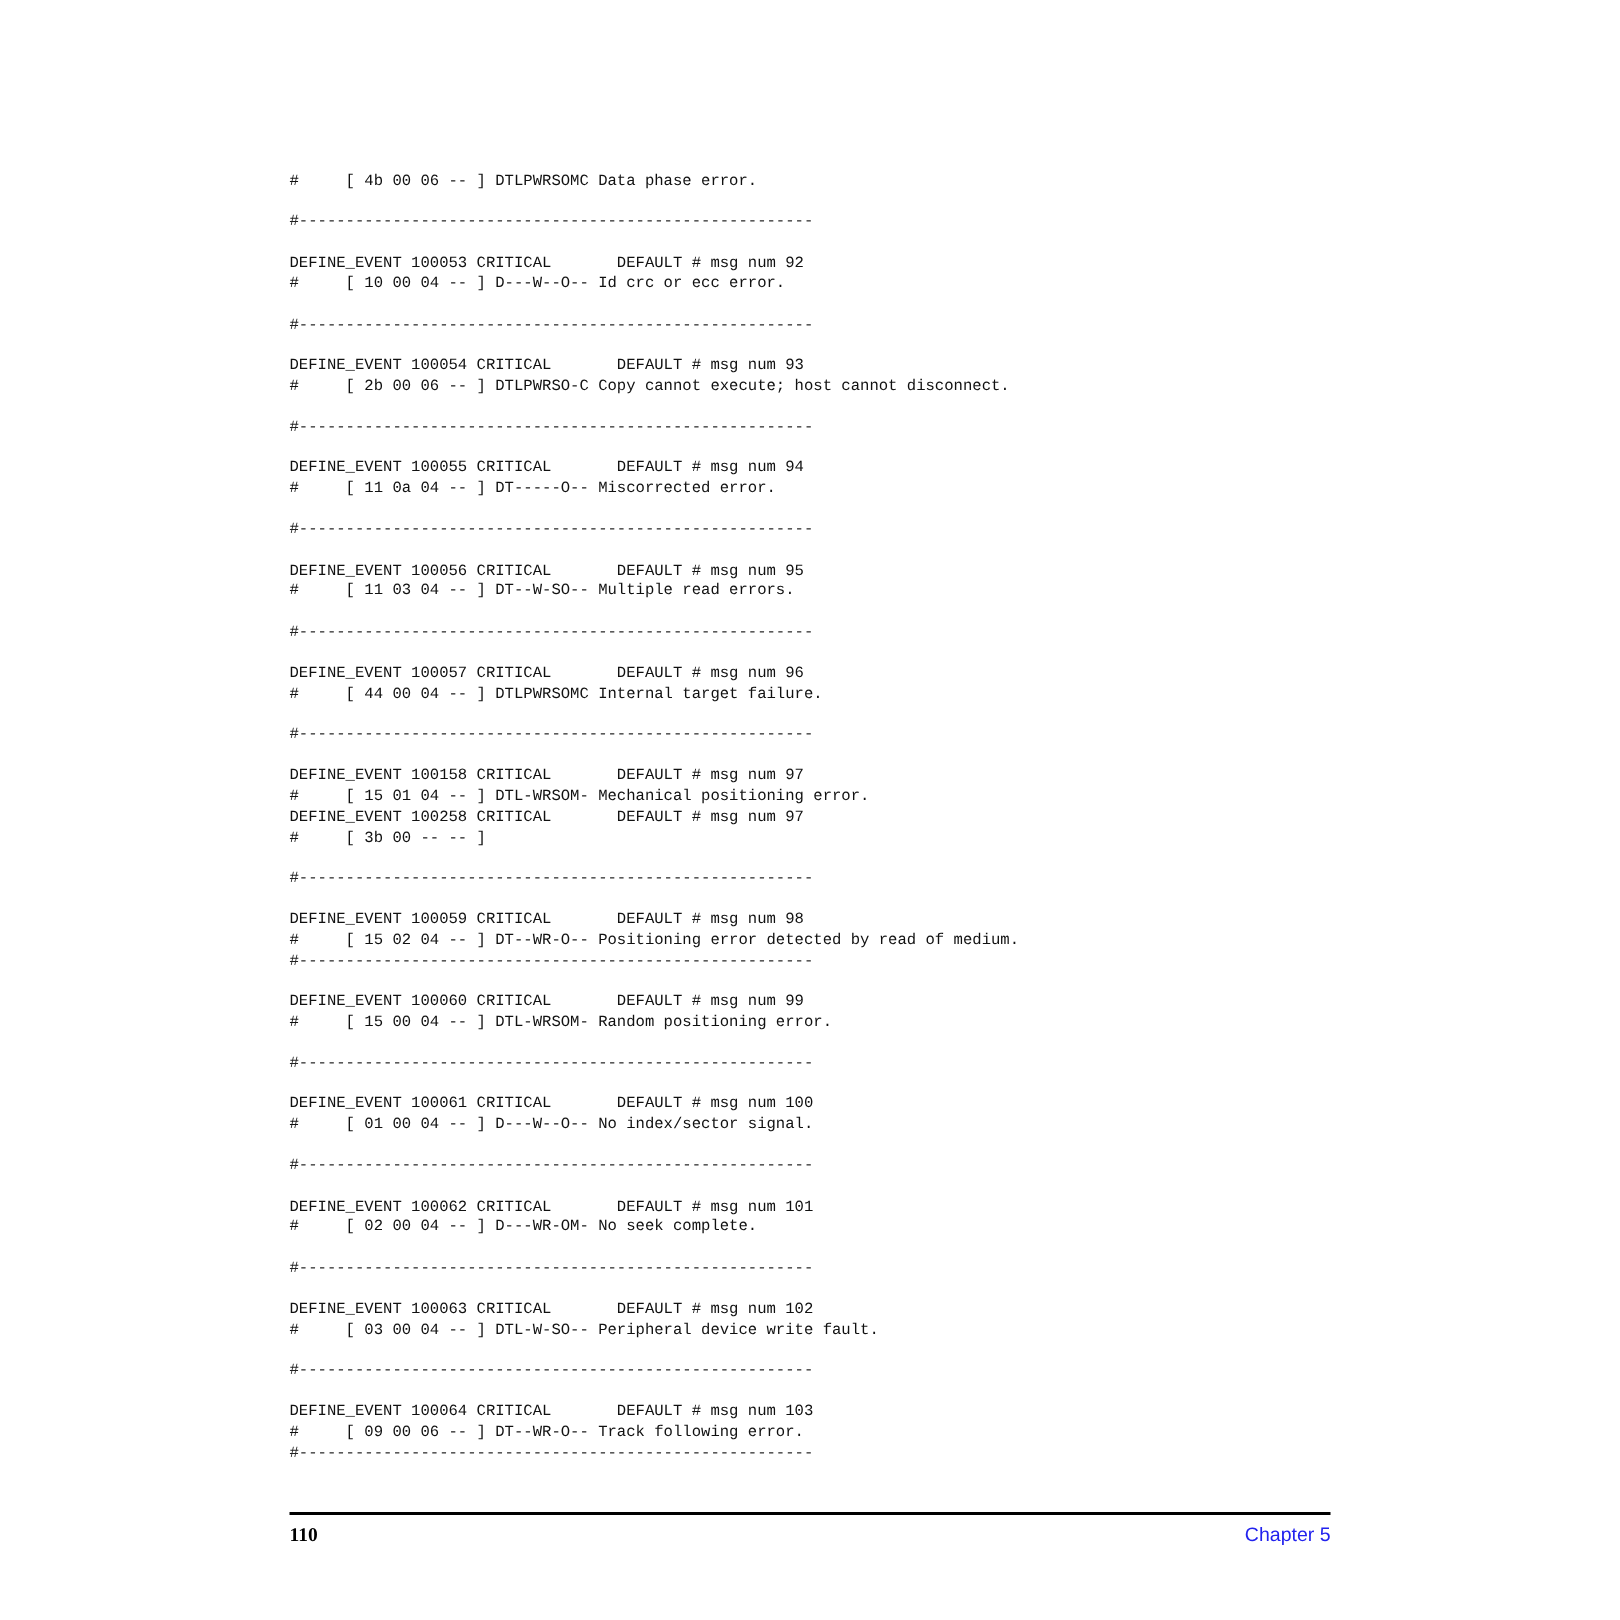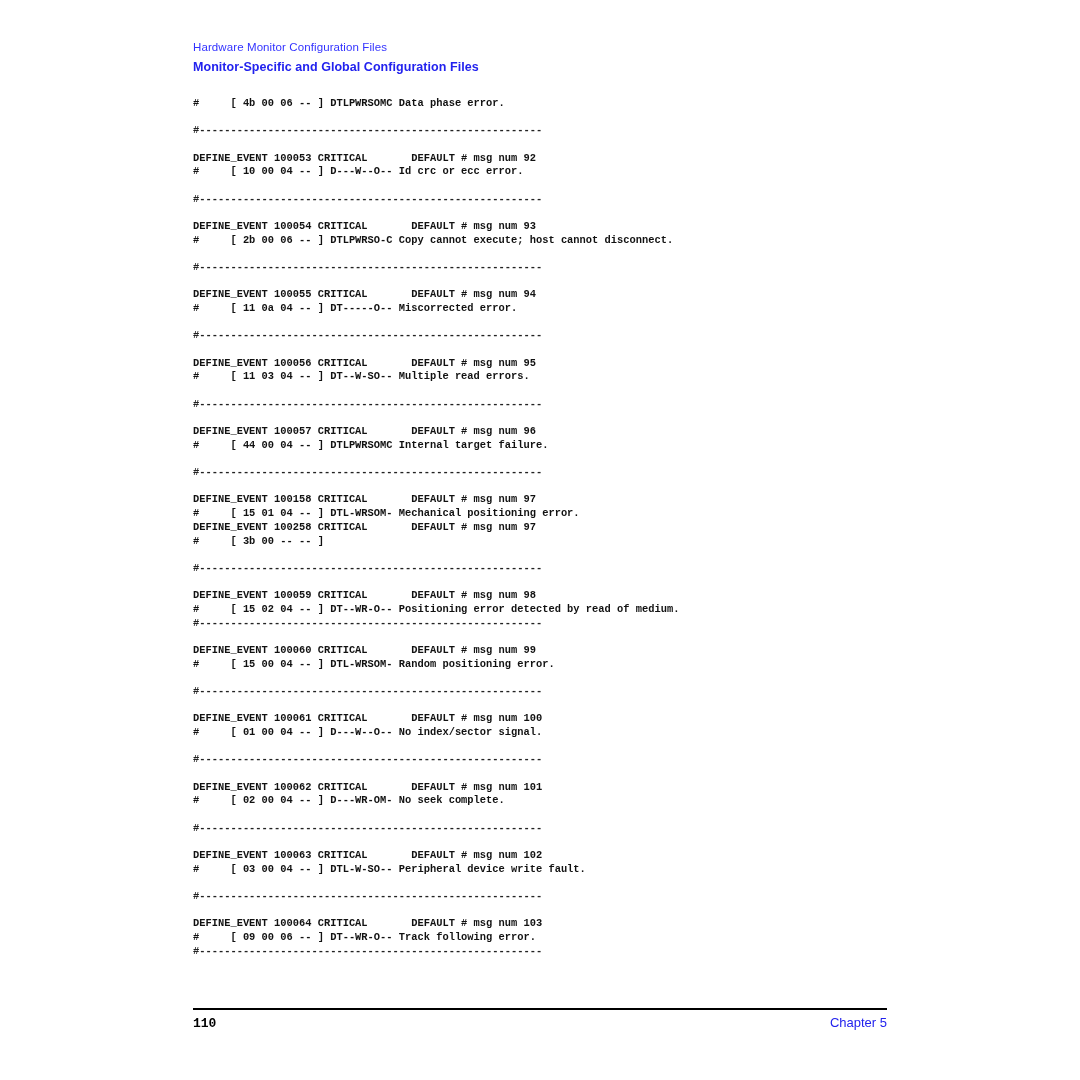--- a/index.html
+++ b/index.html
@@ -43,29 +43,28 @@
     letter-spacing: 0.05px;
     line-height: 15px;
     margin-top: 6px;
     white-space: nowrap;
   }
 
   
   .listing {
     position: absolute;
     left: 193px;
-    top: 97px;
+    top: 115px;
     width: 800px;
     font-family: "Liberation Mono", "DejaVu Sans Mono", monospace;
     font-size: 10.4px;
     line-height: 13.68px;
     color: #111111;
     white-space: pre;
     letter-spacing: 0px;
-    font-weight: bold;
   }
   .listing .line {
     white-space: pre;
     height: 13.68px;
     font-family: "Liberation Mono", "DejaVu Sans Mono", monospace;
   }
   .listing .blank {
     height: 13.68px;
   }
   .listing .sep {
@@ -84,41 +83,37 @@
   .footer {
     position: absolute;
     left: 193px;
     top: 1015px;
     width: 694px;
     display: flex;
     justify-content: space-between;
     align-items: baseline;
   }
   .page-number {
-    font-family: Liberation Mono, monospace;
+    font-family: Liberation Serif, serif;
     font-size: 13px;
     font-weight: bold;
     color: #000000;
   }
   .chapter-label {
     font-family: "Liberation Sans", sans-serif;
     font-size: 13px;
     font-weight: normal;
     color: #2222ee;
   }
 </style>
 </head>
 <body>
 
 <div class="page">
 
-  <div class="header">
-    <div class="running-head">Hardware Monitor Configuration Files</div>
-    <div class="section-title">Monitor-Specific and Global Configuration Files</div>
-  </div>
 
   <div class="listing"><div class="line">#     [ 4b 00 06 -- ] DTLPWRSOMC Data phase error.</div><div class="line blank"></div><div class="line sep">#-------------------------------------------------------</div><div class="line blank"></div><div class="line">DEFINE_EVENT 100053 CRITICAL       DEFAULT # msg num 92</div><div class="line">#     [ 10 00 04 -- ] D---W--O-- Id crc or ecc error.</div><div class="line blank"></div><div class="line sep">#-------------------------------------------------------</div><div class="line blank"></div><div class="line">DEFINE_EVENT 100054 CRITICAL       DEFAULT # msg num 93</div><div class="line">#     [ 2b 00 06 -- ] DTLPWRSO-C Copy cannot execute; host cannot disconnect.</div><div class="line blank"></div><div class="line sep">#-------------------------------------------------------</div><div class="line blank"></div><div class="line">DEFINE_EVENT 100055 CRITICAL       DEFAULT # msg num 94</div><div class="line">#     [ 11 0a 04 -- ] DT-----O-- Miscorrected error.</div><div class="line blank"></div><div class="line sep">#-------------------------------------------------------</div><div class="line blank"></div><div class="line">DEFINE_EVENT 100056 CRITICAL       DEFAULT # msg num 95</div><div class="line">#     [ 11 03 04 -- ] DT--W-SO-- Multiple read errors.</div><div class="line blank"></div><div class="line sep">#-------------------------------------------------------</div><div class="line blank"></div><div class="line">DEFINE_EVENT 100057 CRITICAL       DEFAULT # msg num 96</div><div class="line">#     [ 44 00 04 -- ] DTLPWRSOMC Internal target failure.</div><div class="line blank"></div><div class="line sep">#-------------------------------------------------------</div><div class="line blank"></div><div class="line">DEFINE_EVENT 100158 CRITICAL       DEFAULT # msg num 97</div><div class="line">#     [ 15 01 04 -- ] DTL-WRSOM- Mechanical positioning error.</div><div class="line">DEFINE_EVENT 100258 CRITICAL       DEFAULT # msg num 97</div><div class="line">#     [ 3b 00 -- -- ]</div><div class="line blank"></div><div class="line sep">#-------------------------------------------------------</div><div class="line blank"></div><div class="line">DEFINE_EVENT 100059 CRITICAL       DEFAULT # msg num 98</div><div class="line">#     [ 15 02 04 -- ] DT--WR-O-- Positioning error detected by read of medium.</div><div class="line sep">#-------------------------------------------------------</div><div class="line blank"></div><div class="line">DEFINE_EVENT 100060 CRITICAL       DEFAULT # msg num 99</div><div class="line">#     [ 15 00 04 -- ] DTL-WRSOM- Random positioning error.</div><div class="line blank"></div><div class="line sep">#-------------------------------------------------------</div><div class="line blank"></div><div class="line">DEFINE_EVENT 100061 CRITICAL       DEFAULT # msg num 100</div><div class="line">#     [ 01 00 04 -- ] D---W--O-- No index/sector signal.</div><div class="line blank"></div><div class="line sep">#-------------------------------------------------------</div><div class="line blank"></div><div class="line">DEFINE_EVENT 100062 CRITICAL       DEFAULT # msg num 101</div><div class="line">#     [ 02 00 04 -- ] D---WR-OM- No seek complete.</div><div class="line blank"></div><div class="line sep">#-------------------------------------------------------</div><div class="line blank"></div><div class="line">DEFINE_EVENT 100063 CRITICAL       DEFAULT # msg num 102</div><div class="line">#     [ 03 00 04 -- ] DTL-W-SO-- Peripheral device write fault.</div><div class="line blank"></div><div class="line sep">#-------------------------------------------------------</div><div class="line blank"></div><div class="line">DEFINE_EVENT 100064 CRITICAL       DEFAULT # msg num 103</div><div class="line">#     [ 09 00 06 -- ] DT--WR-O-- Track following error.</div><div class="line sep">#-------------------------------------------------------</div></div>
 
   <div class="footer-rule"></div>
 
   <div class="footer">
     <span class="page-number">110</span>
     <span class="chapter-label">Chapter 5</span>
   </div>
 

